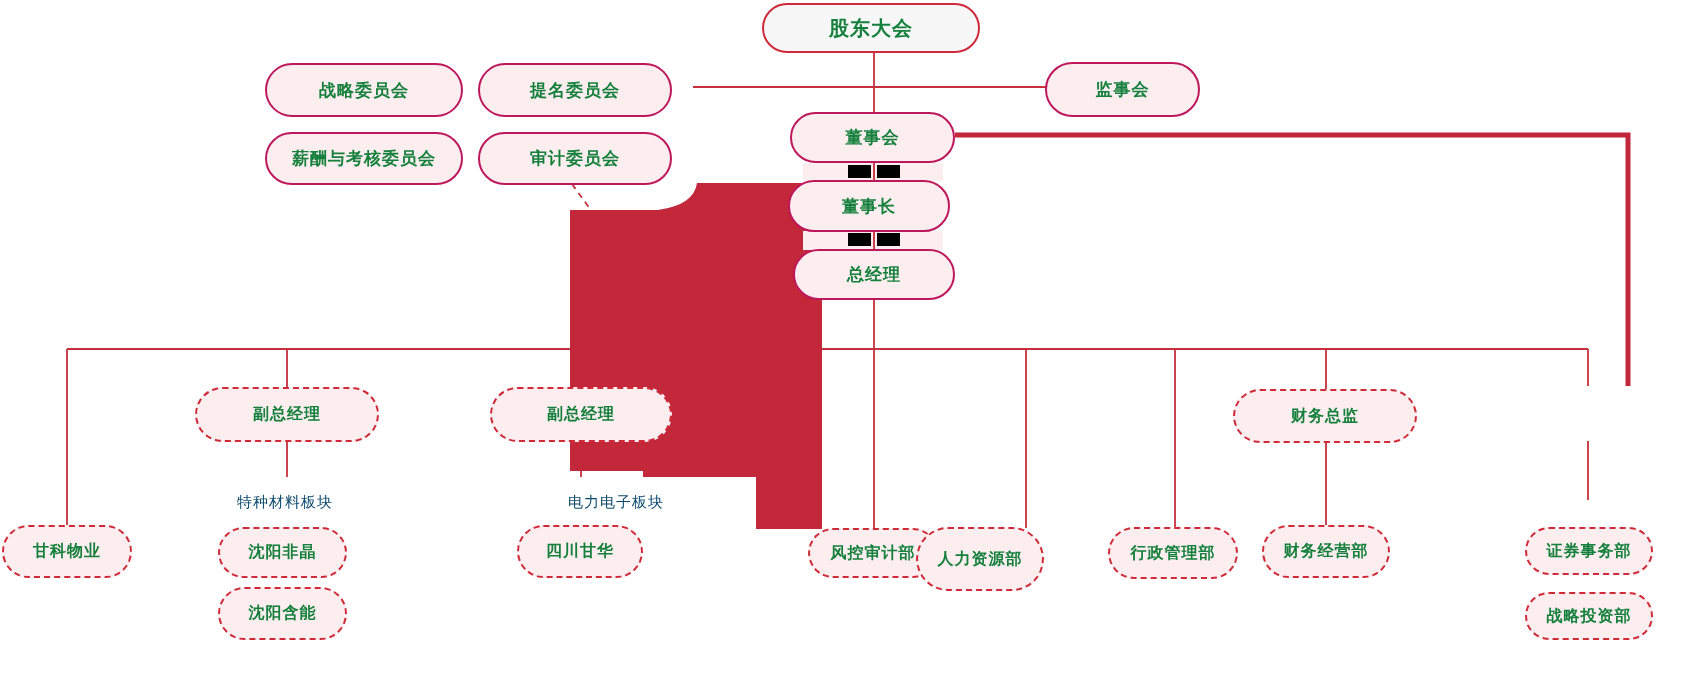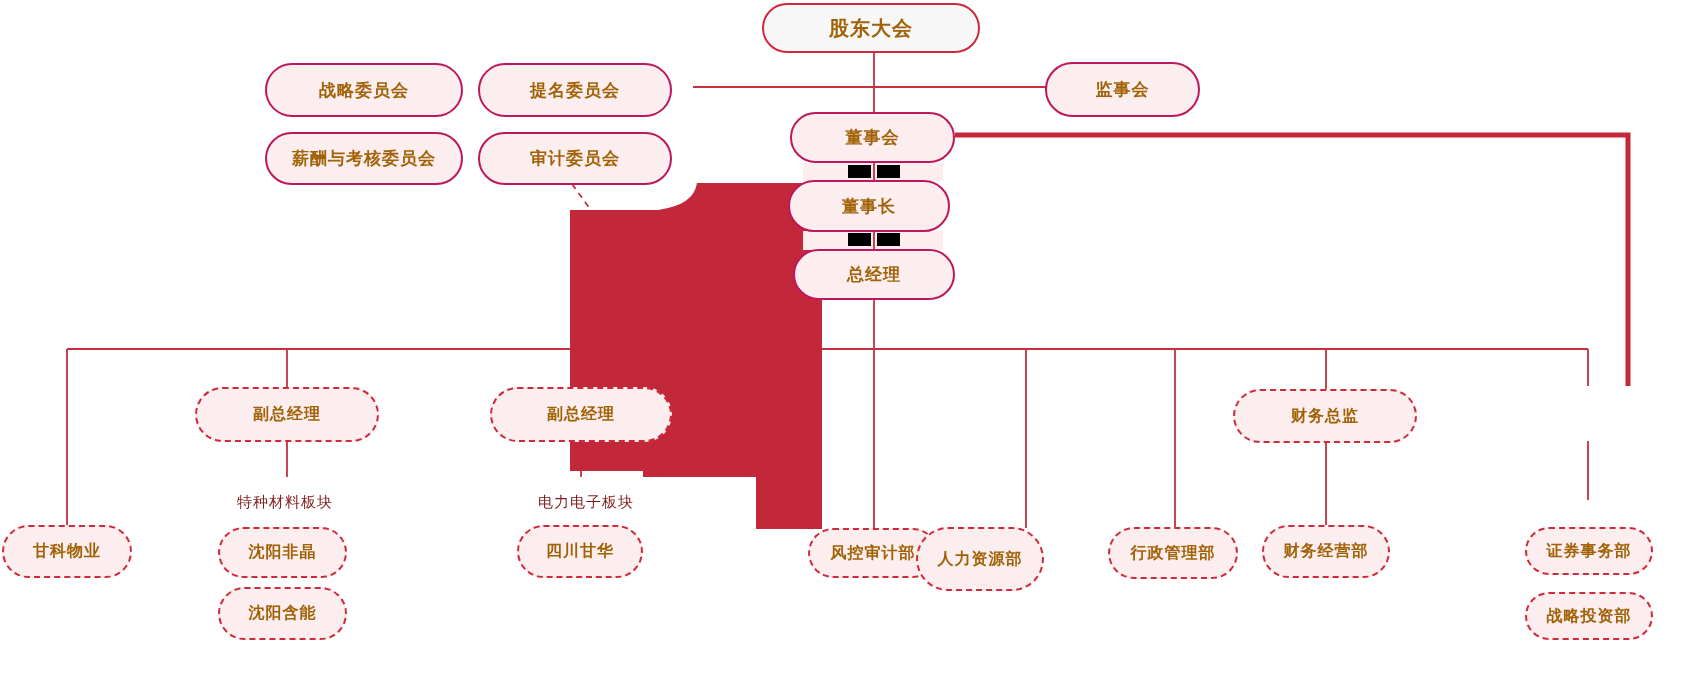--- a/index.html
+++ b/index.html
@@ -11,33 +11,33 @@
     font-family:"Liberation Sans","DejaVu Sans",sans-serif;
   }
   .stage svg{position:absolute;left:0;top:0;}
   .layer{position:absolute;left:0;top:0;width:100%;height:100%;}
   .node{
     position:absolute;
     box-sizing:border-box;
     display:flex;align-items:center;justify-content:center;
     border-radius:999px;
     font-weight:bold;
-    color:#a16207;
+    color:#15803d;
     font-size:17px;
     letter-spacing:1px;
     white-space:nowrap;
     z-index:3;
   }
   .node.solid{background:#FCEDEF;border:2px solid #be185d;}
   .node.top{background:#F7F7F8;border:2px solid #CF2A3A;font-size:20px;}
   .node.dashed{background:#FCEDEF;border:2px dashed #CF2A3A;font-size:16px;}
   .section-label{
     position:absolute;
     font-size:15px;
-    color:#7f1d1d;
+    color:#0c4a6e;
     font-weight:normal;
     letter-spacing:1px;
     white-space:nowrap;
     z-index:3;
   }
 </style>
 </head>
 <body>
 
 <div class="stage">
@@ -87,15 +87,15 @@
       <div class="node dashed" style="left: 218px; top: 527px; width: 129px; height: 51px; text-align: center;">沈阳非晶</div>
       <div class="node dashed" style="left: 218px; top: 587px; width: 129px; height: 53px;">沈阳含能</div>
       <div class="node dashed" style="left: 517px; top: 525px; width: 126px; height: 53px;">四川甘华</div>
       <div class="node dashed" style="left: 808px; top: 528px; width: 130px; height: 50px;">风控审计部</div>
       <div class="node dashed" style="left: 916px; top: 527px; width: 128px; height: 64px;">人力资源部</div>
       <div class="node dashed" style="left: 1108px; top: 527px; width: 130px; height: 52px;">行政管理部</div>
       <div class="node dashed" style="left: 1262px; top: 525px; width: 128px; height: 53px;">财务经营部</div>
       <div class="node dashed" style="left: 1525px; top: 527px; width: 128px; height: 48px;">证券事务部</div>
       <div class="node dashed" style="left: 1525px; top: 592px; width: 128px; height: 48px;">战略投资部</div>
       <div class="section-label" style="left: 237px; top: 493px;">特种材料板块</div>
-      <div class="section-label" style="left: 538px; top: 493px; font-family: Liberation Serif, serif;">电力电子板块</div>
+      <div class="section-label" style="left: 568px; top: 493px; font-family: Liberation Serif, serif;">电力电子板块</div>
     </div>
 </div>
 
 </body></html>

